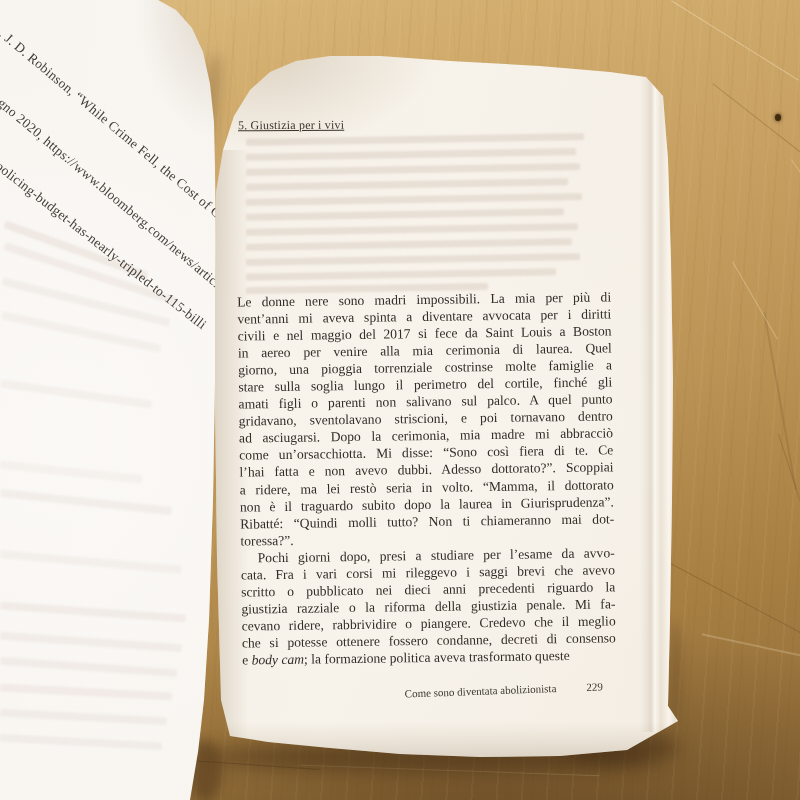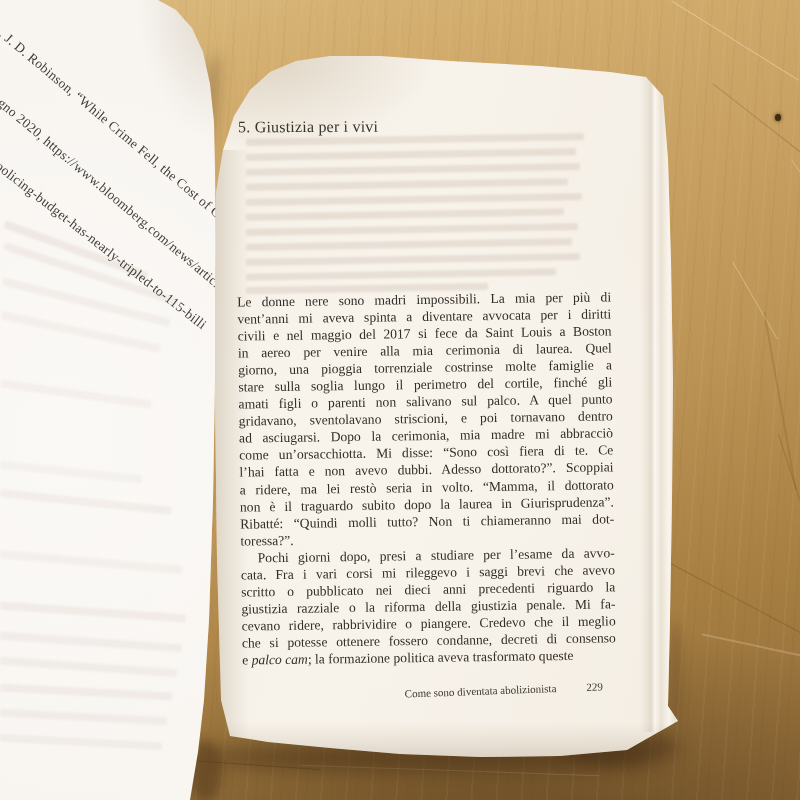--- a/index.html
+++ b/index.html
@@ -56,22 +56,22 @@
     background:linear-gradient(to bottom, rgba(150,128,95,0), rgba(150,128,95,.14) 55%, rgba(120,98,65,.22) 100%);}
 
   
   .fn-line{position:absolute;white-space:nowrap;transform-origin:left top;
     font-size:13.5px;color:#423d36;letter-spacing:.25px;}
 
   
   .ghost{position:absolute;border-radius:2px;filter:blur(1.3px);}
 
   
-  .running-head{position:absolute;left:238px;top:118px;font-size:16px;color:#39342d;
-    letter-spacing:.2px;transform:rotate(-.3deg);}
+  .running-head{position:absolute;left:238px;top:118px;font-size:12px;color:#39342d;
+    letter-spacing:.2px;transform:rotate(-.3deg);text-decoration:underline;}
   .body-text{position:absolute;left:237px;top:291px;width:374px;color:#322d27;
     font-size:13.6px;line-height:17.05px;transform:rotate(-.8deg);transform-origin:50% 0;}
   .bline{text-align:justify;text-align-last:justify;}
   .bline.last{text-align-last:left;}
   .bline.indent{text-indent:17px;}
   .bline em{font-style:italic;}
   .page-footer{position:absolute;left:237px;top:687px;width:366px;text-align:right;
     font-size:11px;color:#3c372f;transform:rotate(-2.1deg);}
   .page-footer .pnum{display:inline-block;margin-left:30px;}
 </style>
@@ -163,21 +163,21 @@
         <div class="bline">a ridere, ma lei restò seria in volto. “Mamma, il dottorato</div>
         <div class="bline">non è il traguardo subito dopo la laurea in Giurisprudenza”.</div>
         <div class="bline">Ribatté: “Quindi molli tutto? Non ti chiameranno mai dot-</div>
         <div class="bline last">toressa?”.</div>
         <div class="bline indent">Pochi giorni dopo, presi a studiare per l’esame da avvo-</div>
         <div class="bline">cata. Fra i vari corsi mi rileggevo i saggi brevi che avevo</div>
         <div class="bline">scritto o pubblicato nei dieci anni precedenti riguardo la</div>
         <div class="bline">giustizia razziale o la riforma della giustizia penale. Mi fa-</div>
         <div class="bline">cevano ridere, rabbrividire o piangere. Credevo che il meglio</div>
         <div class="bline">che si potesse ottenere fossero condanne, decreti di consenso</div>
-        <div class="bline last"><span>e </span><em>palco cam</em><span>; la formazione politica aveva trasformato queste</span></div>
+        <div class="bline last"><span>e </span><em>body cam</em><span>; la formazione politica aveva trasformato queste</span></div>
       </div>
 
     <div class="page-footer">
       <span>Come sono diventata abolizionista</span><span class="pnum">229</span>
     </div>
   </div>
 
 </div>
 
 </body></html>

